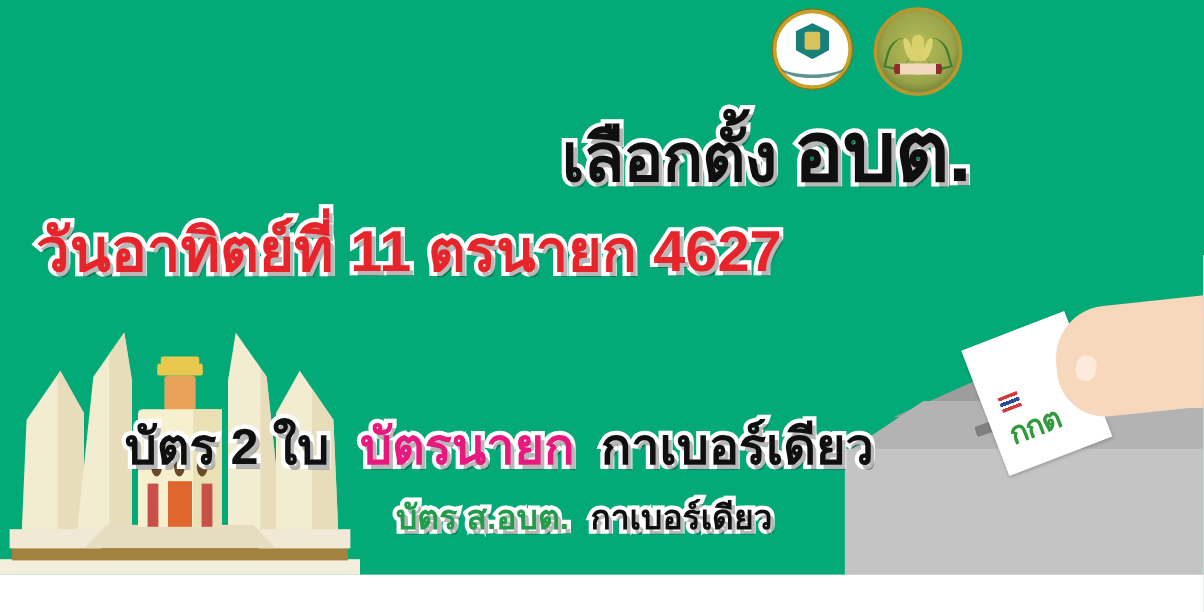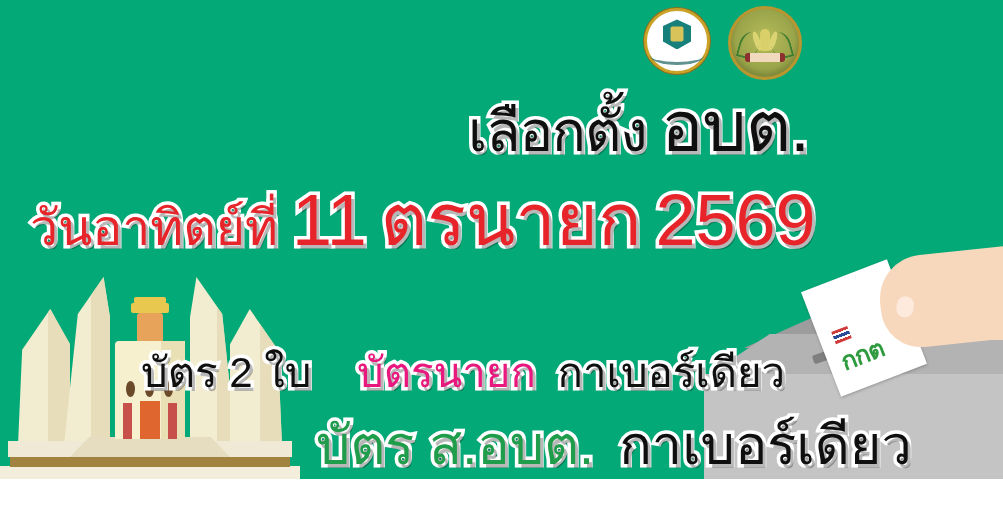--- a/index.html
+++ b/index.html
@@ -158,49 +158,49 @@
   }
   .thumb .nail{
     position:absolute;left:6px;top:9px;width:17px;height:21px;background:#fdeadd;border-radius:8px;
     transform:rotate(-12deg);
   }
   .wrist{
     position:absolute;left:960px;top:262px;width:60px;height:78px;background:#f7d8bd;
   }
 
   
-  .t{position:absolute;white-space:nowrap;font-weight:normal;line-height:1;padding-left:16px;}
+  .t{position:absolute;white-space:nowrap;font-weight:bold;line-height:1;padding-left:16px;}
 
   .headline{
     left:452px;top:92px;font-size:56px;color:#0f0f0f;letter-spacing:-1px;
     -webkit-text-stroke:7px #ffffff;paint-order:stroke fill;
     text-shadow:3px 4px 0 rgba(0,0,0,.28);
   }
   .headline .big{font-size:70px;}
 
   .dateline{
     left:14px;top:184px;font-size:50px;color:#e8242b;
     -webkit-text-stroke:7px #ffffff;paint-order:stroke fill;
     text-shadow:3px 4px 0 rgba(0,0,0,.28);
   }
-  .dateline .num{font-size:72px;text-align:right;}
+  .dateline .num{font-size:48px;text-align:right;}
 
   .timeline{
     left:330px;top:274px;font-size:42px;color:#e8242b;
     -webkit-text-stroke:6px #ffffff;paint-order:stroke fill;
     text-shadow:3px 4px 0 rgba(0,0,0,.28);
   }
 
   .row3{left:88px;top:352px;font-size:42px;}
-  .row3 .black{color:#0f0f0f;-webkit-text-stroke:7px #ffffff;paint-order:stroke fill;margin-left:37px;}
-  .row3 .pink{color:#e8187e;-webkit-text-stroke:7px #ffffff;paint-order:stroke fill;margin-left:34px;}
+  .row3 .black{color:#0f0f0f;-webkit-text-stroke:7px #ffffff;paint-order:stroke fill;}
+  .row3 .pink{color:#e8187e;-webkit-text-stroke:7px #ffffff;paint-order:stroke fill;margin-left:14px;}
   .row3 .black2{color:#0f0f0f;-webkit-text-stroke:7px #ffffff;paint-order:stroke fill;margin-left:10px;}
   .row3{text-shadow:3px 4px 0 rgba(0,0,0,.28);}
 
-  .row4{left:300px;top:418px;font-size:54px;text-shadow:3px 4px 0 rgba(0,0,0,.28);}
+  .row4{left:314px;top:418px;font-size:28px;text-shadow:3px 4px 0 rgba(0,0,0,.28);}
   .row4 .green{color:#1f9d4a;-webkit-text-stroke:7px #ffffff;paint-order:stroke fill;}
   .row4 .black{color:#0f0f0f;-webkit-text-stroke:7px #ffffff;paint-order:stroke fill;margin-left:10px;}
 </style>
 </head>
 <body>
 
 <div id="poster">
 
   <div class="green-bg"></div>
 
@@ -267,21 +267,21 @@
 
   <div class="t headline">
     <span>เลือกตั้ง</span>
     <span class="big">อบต.</span>
   </div>
 
   <div class="t dateline">
     <span>วันอาทิตย์ที่</span>
     <span class="num">11</span>
     <span class="num">ตรนายก</span>
-    <span class="num">2569</span>
+    <span class="num">4627</span>
   </div>
 
 
   <div class="t row3">
     <span class="black">บัตร 2 ใบ</span>
     <span class="pink">บัตรนายก</span>
     <span class="black2">กาเบอร์เดียว</span>
   </div>
 
   <div class="t row4">

